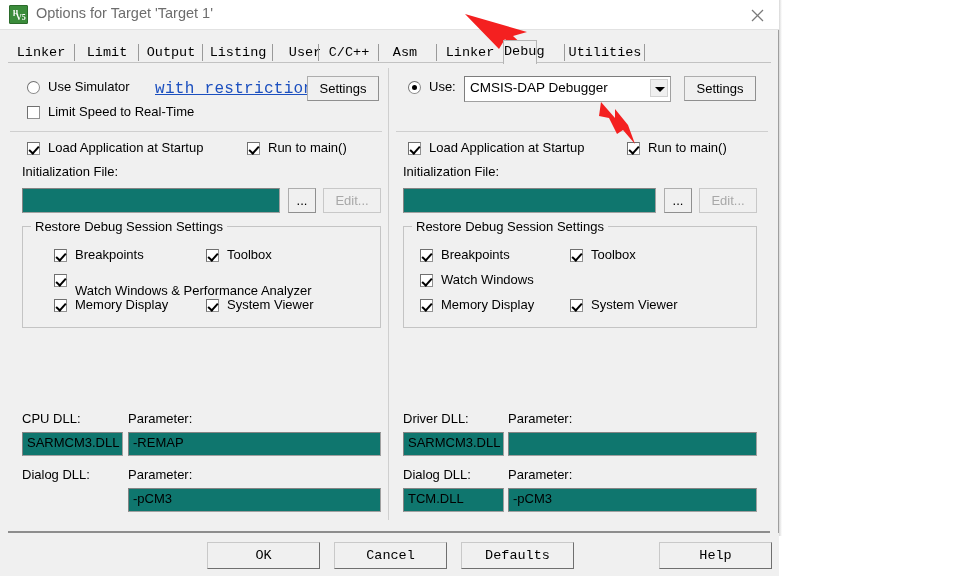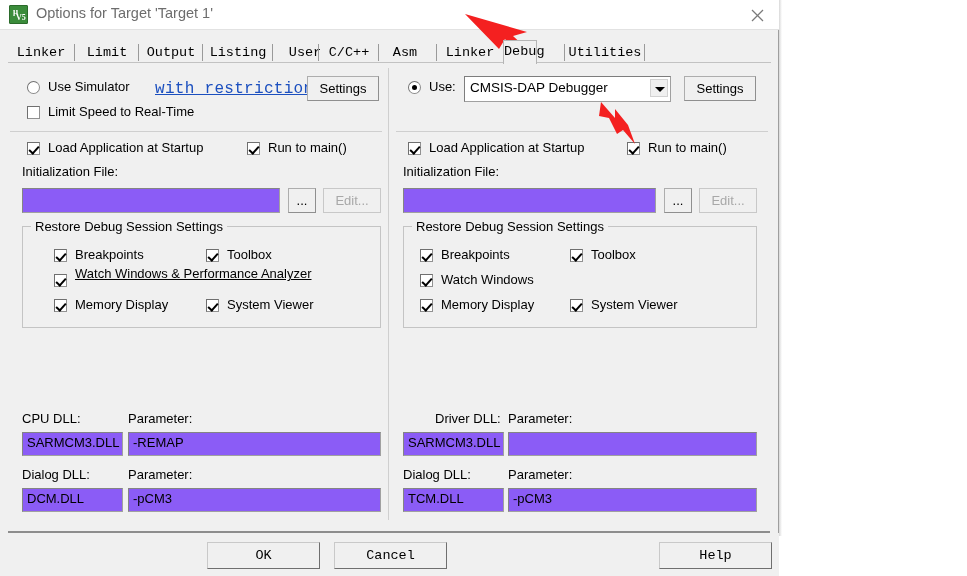--- a/index.html
+++ b/index.html
@@ -161,21 +161,21 @@
     font-size: 13px; color: #000000;
     text-align: center;
     white-space: nowrap;
     cursor: pointer;
     font-family: "Liberation Sans", sans-serif;
   }
   .btn.disabled { color: #a8a8a8; border-color: #c8c8c8; }
 
   .txt {
     position: absolute;
-    background: #8b5cf6;
+    background: #0f766e;
     border: 1px solid #a0a0a0;
     border-top-color: #848484;
     border-left-color: #848484;
     font-size: 13px; color: #000000;
     padding: 2px 20px 0 4px;
     white-space: nowrap;
     overflow: hidden;
     cursor: text;
   }
 
@@ -320,35 +320,34 @@
       <div class="btn" style="left:278px;top:120px;width:28px;height:25px;padding-top:4px;">...</div>
       <div class="btn disabled" style="left:313px;top:120px;width:58px;height:25px;padding-top:4px;">Edit...</div>
 
       <div class="group" style="left:12px;top:158px;width:359px;height:102px;">
         <span class="gtitle">Restore Debug Session Settings</span>
         <div class="chk on" style="left:31px;top:22px;"></div>
         <div class="lbl" style="left:52px;top:20px;">Breakpoints</div>
         <div class="chk on" style="left:183px;top:22px;"></div>
         <div class="lbl" style="left:204px;top:20px;">Toolbox</div>
         <div class="chk on" style="left:31px;top:47px;"></div>
-        <div class="lbl" style="left:52px;top:39px;text-decoration:underline;">Watch Windows &amp; Performance Analyzer</div>
+        <div class="lbl" style="left:52px;top:56px;">Watch Windows &amp; Performance Analyzer</div>
         <div class="chk on" style="left:31px;top:72px;"></div>
         <div class="lbl" style="left:52px;top:70px;">Memory Display</div>
         <div class="chk on" style="left:183px;top:72px;"></div>
         <div class="lbl" style="left:204px;top:70px;">System Viewer</div>
       </div>
 
       <div class="lbl" style="left:12px;top:343px;">CPU DLL:</div>
       <div class="lbl" style="left:118px;top:343px;">Parameter:</div>
       <div class="txt" style="left:12px;top:364px;width:101px;height:24px;">SARMCM3.DLL</div>
       <div class="txt" style="left:118px;top:364px;width:253px;height:24px;">-REMAP</div>
 
       <div class="lbl" style="left:12px;top:399px;">Dialog DLL:</div>
       <div class="lbl" style="left:118px;top:399px;">Parameter:</div>
-      <div class="txt" style="left:12px;top:420px;width:101px;height:24px;">DCM.DLL</div>
       <div class="txt" style="left:118px;top:420px;width:253px;height:24px;">-pCM3</div>
     </div>
 
     <div id="panel-right" class="panel">
 
       <div class="radio on" style="left:12px;top:13px;"></div>
       <div class="lbl" style="left:33px;top:11px;">Use:</div>
       <div class="combo" style="left:68px;top:8px;width:207px;height:26px;">
         <span>CMSIS-DAP Debugger</span>
         <span class="combo-arrow"></span>
@@ -372,39 +371,40 @@
         <div class="chk on" style="left:166px;top:22px;"></div>
         <div class="lbl" style="left:187px;top:20px;">Toolbox</div>
         <div class="chk on" style="left:16px;top:47px;"></div>
         <div class="lbl" style="left:37px;top:45px;">Watch Windows</div>
         <div class="chk on" style="left:16px;top:72px;"></div>
         <div class="lbl" style="left:37px;top:70px;">Memory Display</div>
         <div class="chk on" style="left:166px;top:72px;"></div>
         <div class="lbl" style="left:187px;top:70px;">System Viewer</div>
       </div>
 
-      <div class="lbl" style="left:7px;top:343px;margin-left:32px;">Driver DLL:</div>
+      <div class="lbl" style="left:7px;top:343px;">Driver DLL:</div>
       <div class="lbl" style="left:112px;top:343px;">Parameter:</div>
       <div class="txt" style="left:7px;top:364px;width:101px;height:24px;">SARMCM3.DLL</div>
       <div class="txt" style="left:112px;top:364px;width:249px;height:24px;"></div>
 
       <div class="lbl" style="left:7px;top:399px;">Dialog DLL:</div>
       <div class="lbl" style="left:112px;top:399px;">Parameter:</div>
       <div class="txt" style="left:7px;top:420px;width:101px;height:24px;">TCM.DLL</div>
       <div class="txt" style="left:112px;top:420px;width:249px;height:24px;">-pCM3</div>
     </div>
   </div>
 </div>
 
 <div id="dialog-shadow"></div>
 
 <div id="bottom-sep"></div>
 <div id="bottombar">
   <div class="bbtn" style="left:207px;width:113px;">OK</div>
   <div class="bbtn" style="left:334px;width:113px;">Cancel</div>
+  <div class="bbtn" style="left:461px;width:113px;">Defaults</div>
   <div class="bbtn" style="left:659px;width:113px;">Help</div>
 </div>
 
 <svg class="arrow" style="left:455px;top:6px;" width="110" height="46">
   <path d="M 10 8 L 72 26 L 58 30 L 70 41 L 60 45 L 50 33 L 44 43 Z" fill="#f42020"></path>
 </svg>
 <svg class="arrow" style="left:595px;top:100px;" width="48" height="46">
   <path d="M 6 2 L 20 18 L 20 9 L 33 25 L 40 44 L 28 30 L 22 34 L 14 18 L 4 16 Z" fill="#f42020"></path>
 </svg>
 

